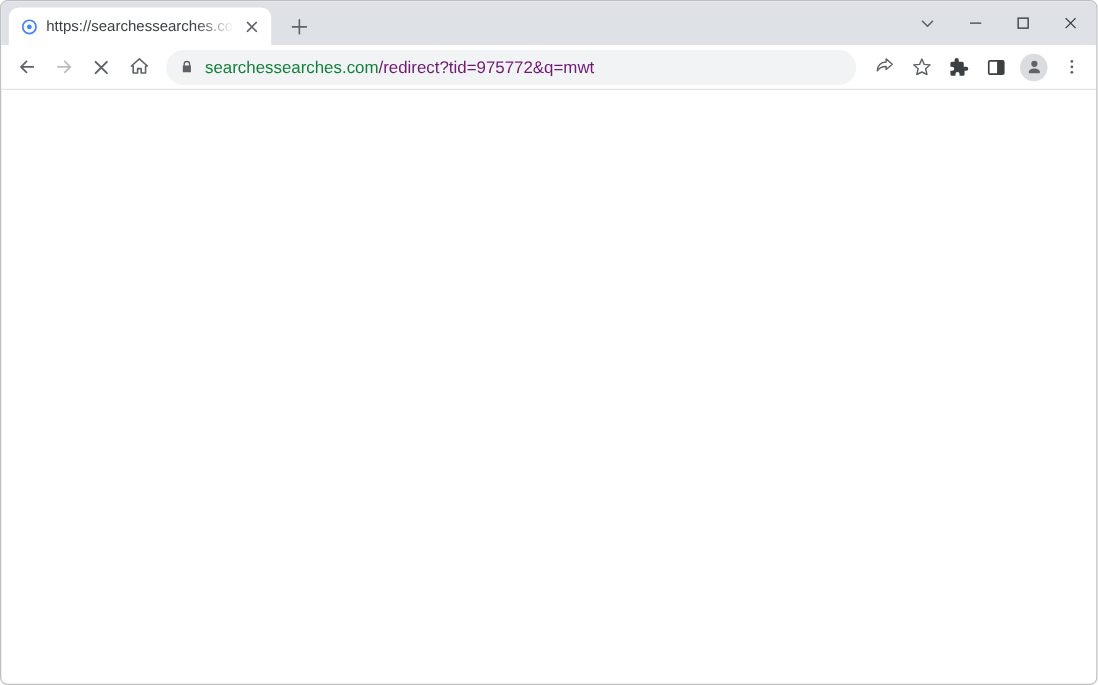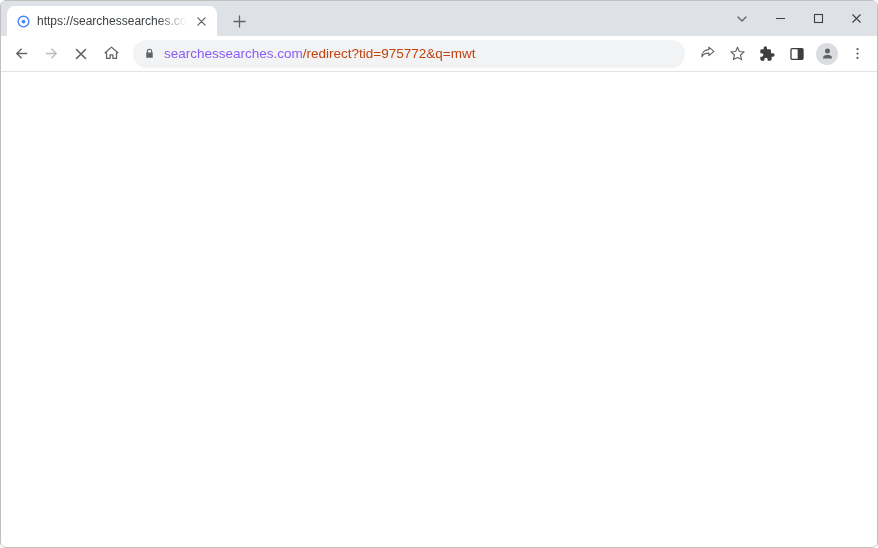--- a/index.html
+++ b/index.html
@@ -99,22 +99,22 @@
     gap: 8px;
   }
   .omnibox .lock { color:#5f6368; display:flex; align-items:center;}
   .omnibox .url {
     flex:1;
     font-size: 13.5px;
     color:#202124;
     white-space: nowrap;
     overflow: hidden;
   }
-  .omnibox .url .domain { color:#8b5cf6; }
-  .omnibox .url .path { color:#c2410c; }
+  .omnibox .url .domain { color:#15803d; }
+  .omnibox .url .path { color:#701a75; }
   .right-icons {
     display:flex; align-items:center; gap:2px;
   }
   .right-icons .ib {
     width: 28px; height:28px;
     display:flex; align-items:center; justify-content:center;
     color:#5f6368;
   }
   .avatar-circle {
     width: 22px; height:22px; border-radius:50%;

